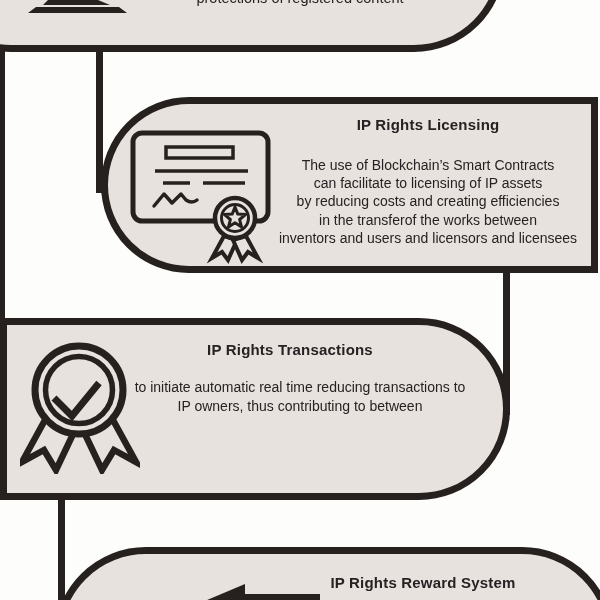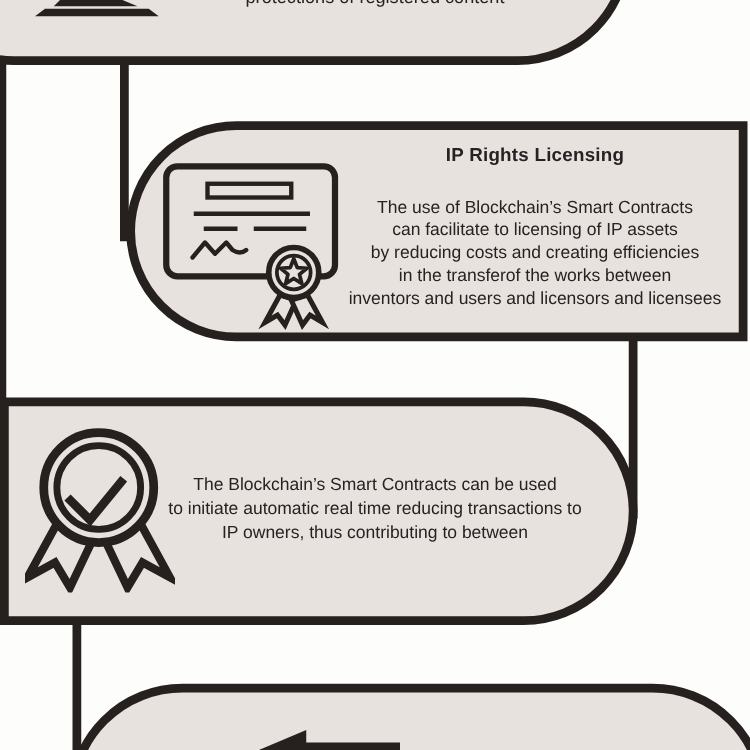--- a/index.html
+++ b/index.html
@@ -85,26 +85,27 @@
 
   <div class="content" id="transactions-icon">
     <svg width="120" height="132" viewBox="0 0 120 132">
       <path d="M 25 78 L 2 120 L 24 108 L 36 128 L 56 86 Z" fill="#e7e2dd" stroke="#26211f" stroke-width="6.5" stroke-linejoin="miter"></path>
       <path d="M 93 78 L 116 120 L 94 108 L 82 128 L 62 86 Z" fill="#e7e2dd" stroke="#26211f" stroke-width="6.5" stroke-linejoin="miter"></path>
       <circle cx="59" cy="48" r="44" fill="#e7e2dd" stroke="#26211f" stroke-width="7"></circle>
       <circle cx="59" cy="48" r="33.5" fill="none" stroke="#26211f" stroke-width="5.5"></circle>
       <path d="M 34 56 L 52 74 L 79 41" fill="none" stroke="#26211f" stroke-width="7" stroke-linecap="butt" stroke-linejoin="miter"></path>
     </svg>
   </div>
+  <div class="content card-title" id="transactions-title">IP Rights Transactions</div>
   <div class="content card-body" id="transactions-body">
-    <div>The Blockchain’s Smart Contracts can be used</div>
     <div>to initiate automatic real time reducing transactions to</div>
     <div>IP owners, thus contributing to between</div>
   </div>
 
   <div class="content" id="reward-icon">
     <svg width="140" height="20" viewBox="0 0 140 20">
       <polygon points="20,23 65,4 65,42" fill="#26211f"></polygon>
       <rect x="62" y="14" width="78" height="18" fill="#26211f"></rect>
     </svg>
   </div>
+  <div class="content card-title" id="reward-title">IP Rights Reward System</div>
 
 </div>
 
 </body></html>

